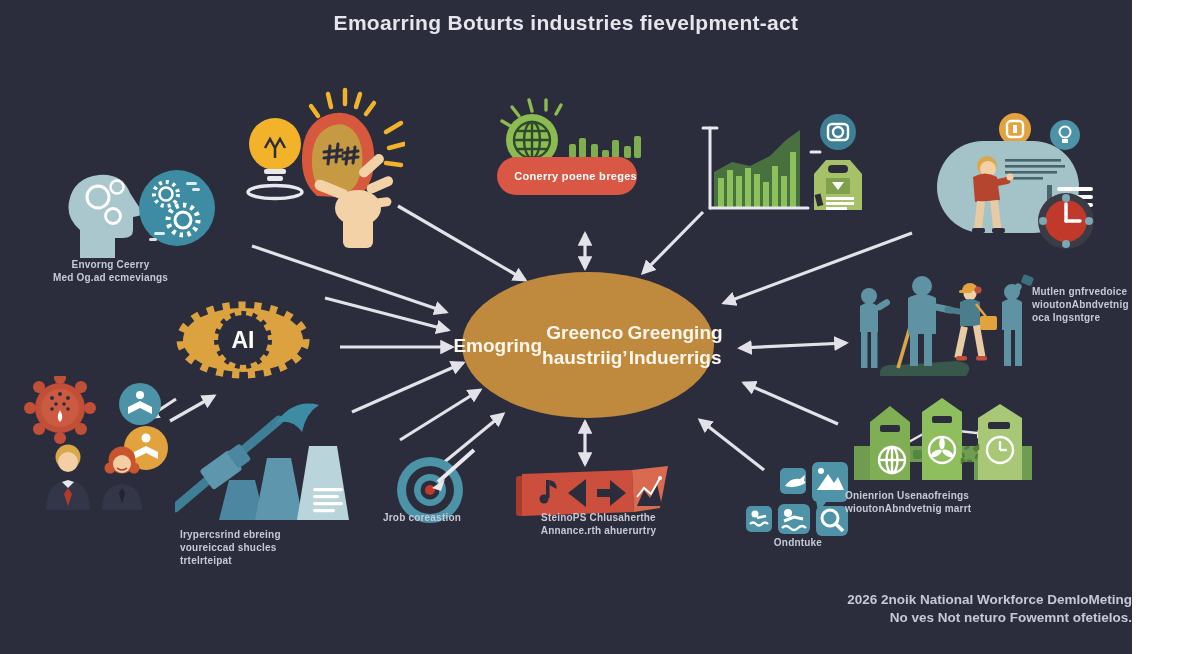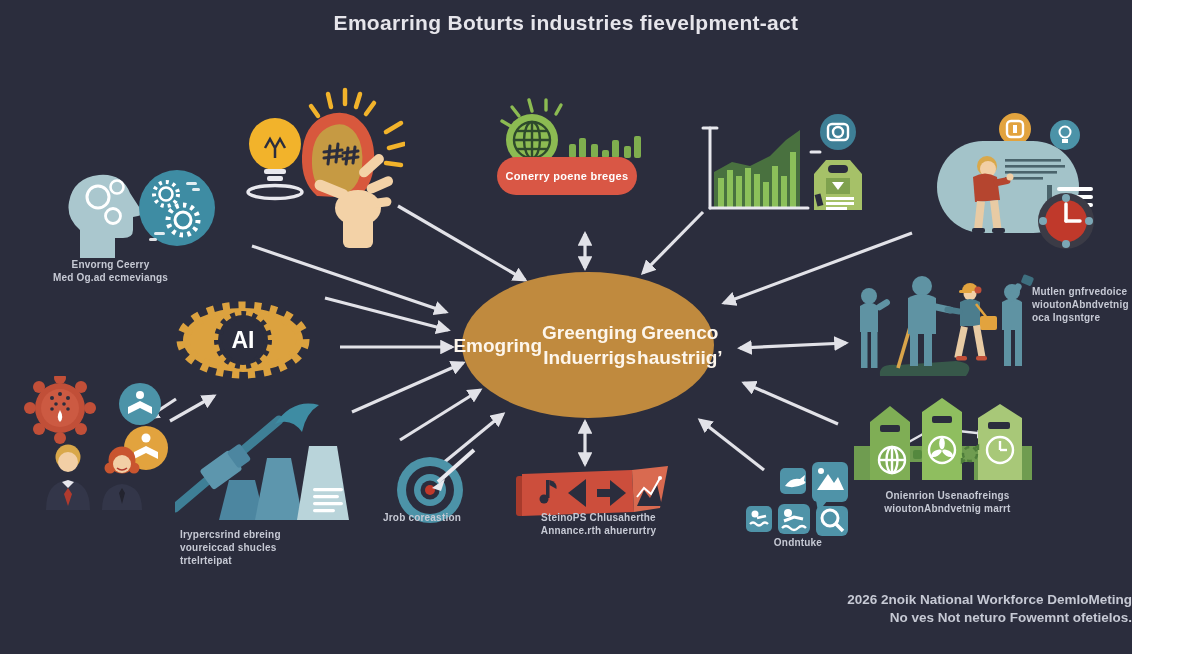--- a/index.html
+++ b/index.html
@@ -13,21 +13,21 @@
     left:0;top:10px;width:100%;text-align:center;
     color:#e6e5eb;font-size:21px;font-weight:bold;line-height:26px;letter-spacing:.3px;
   }
   .ellipse{
     left:462px;top:272px;width:252px;height:146px;border-radius:50%;
     background:#c08a3e;display:flex;flex-direction:row;justify-content:center;align-items:center;
     color:#fdf6ec;font-weight:bold;font-size:19px;line-height:25px;text-align:center;z-index:4;
   }
   .pill{
     left:497px;top:157px;width:140px;height:38px;border-radius:19px;background:#d95745;
-    display:flex;align-items:center;justify-content:center;color:#fff;
+    display:flex;align-items:center;justify-content:flex-end;color:#fff;
     font-size:11px;font-weight:bold;letter-spacing:.3px;z-index:3;
   }
   .lbl{
     color:#c6c9d4;font-size:10px;line-height:1.32;font-weight:bold;letter-spacing:.2px;z-index:5;
   }
   .footer{
     left:0;top:591px;width:100%;text-align:right;color:#c6c9d4;
     font-size:13.5px;line-height:18px;font-weight:bold;z-index:5;
   }
   svg{display:block;}
@@ -66,22 +66,22 @@
       <line x1="764" y1="470" x2="700" y2="420" marker-end="url(#ah)"></line>
       <line x1="176" y1="399" x2="147" y2="418" marker-end="url(#ah)"></line>
       <line x1="170" y1="421" x2="214" y2="396" marker-end="url(#ah)"></line>
       <line x1="898" y1="448" x2="932" y2="429" stroke-width="2.4" marker-start="url(#ah)" marker-end="url(#ah)"></line>
       <line x1="940" y1="429" x2="986" y2="434" stroke-width="2.4" marker-end="url(#ah)"></line>
     </g>
   </svg>
 
   <div class="abs ellipse">
     <div>Emogring</div>
+    <div>Greenco haustriig’</div>
     <div>Greenging Induerrigs</div>
-    <div>Greenco haustriig’</div>
   </div>
 
   <svg class="abs icon" style="left:60px;top:168px" width="160" height="92" viewBox="0 0 160 92">
     <path d="M20,90 L20,62 Q6,50 9,34 Q13,10 39,7 Q62,5 70,25 L81,42 Q83,47 78,48 L73,49 L73,62 Q73,70 63,70 L55,70 L55,90 Z" fill="#aac7ce"></path>
     <circle cx="38" cy="29" r="11" fill="none" stroke="#fff" stroke-width="3"></circle>
     <circle cx="57" cy="19" r="6.5" fill="none" stroke="#fff" stroke-width="2.6"></circle>
     <circle cx="53" cy="48" r="7.5" fill="none" stroke="#fff" stroke-width="2.8"></circle>
     <circle cx="117" cy="40" r="38" fill="#3e8ca3"></circle>
     <g fill="none" stroke="#fff">
       <circle cx="106" cy="26" r="12" stroke-width="4" stroke-dasharray="3 4"></circle>
@@ -451,21 +451,21 @@
     <div>Envorng Ceerry</div>
     <div>Med Og.ad ecmeviangs</div>
   </div>
 
   <div class="abs lbl" style="left:1032px;top:285px;width:165px">
     <div>Mutlen gnfrvedoice</div>
     <div>wioutonAbndvetnig</div>
     <div>oca Ingsntgre</div>
   </div>
 
-  <div class="abs lbl" style="left:845px;top:489px;width:205px;text-align:center">
+  <div class="abs lbl" style="left:845px;top:489px;width:205px;">
     <div>Onienrion Usenaofreings</div>
     <div>wioutonAbndvetnig marrt</div>
   </div>
 
   <div class="abs lbl" style="left:748px;top:536px;width:100px;text-align:center">
     <div>Ondntuke</div>
   </div>
 
   <div class="abs lbl" style="left:496px;top:511px;width:205px;text-align:center">
     <div>SteinoPS Chlusaherthe</div>

